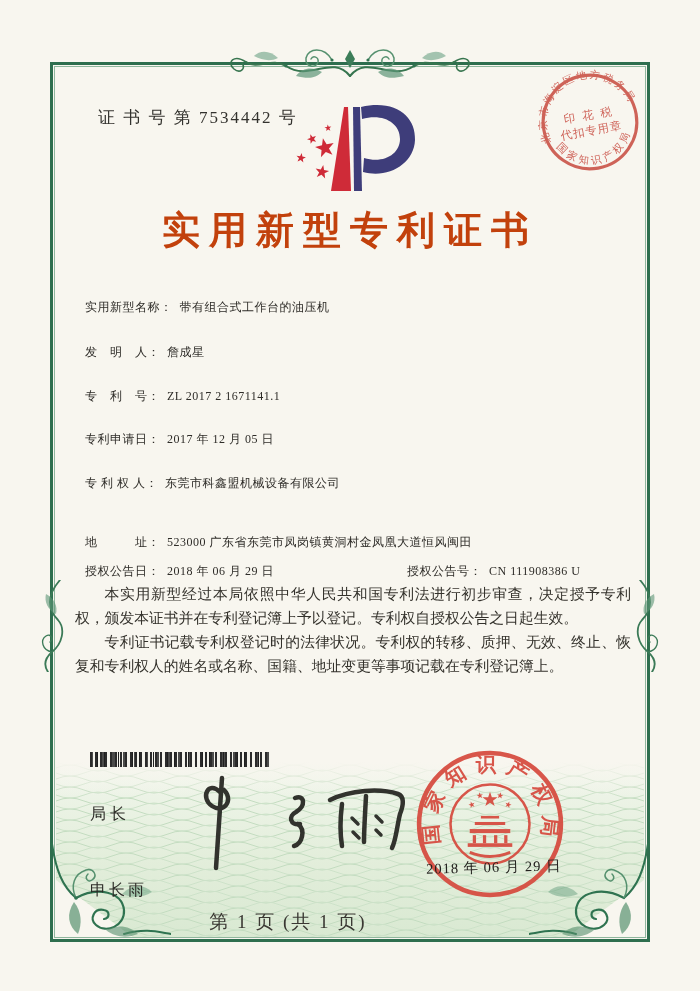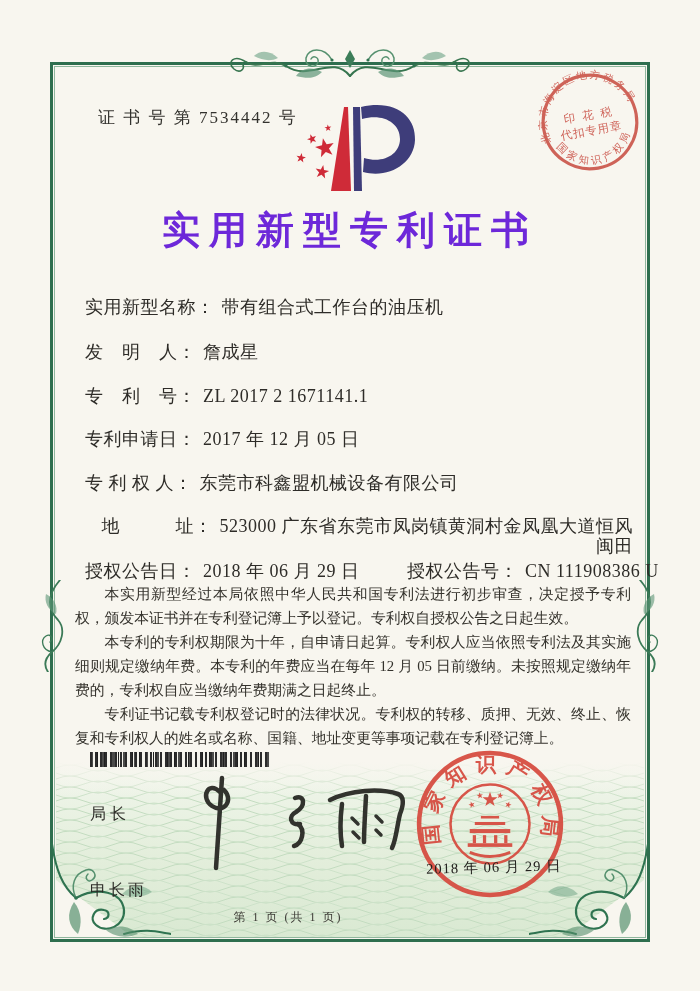--- a/index.html
+++ b/index.html
@@ -20,28 +20,28 @@
   .guilloche-fade{position:absolute;left:56px;top:762px;width:588px;height:34px;z-index:1;
     background:linear-gradient(#f8f6ef 0%,rgba(248,246,239,0) 100%);}
   
   .orn{position:absolute;z-index:3;pointer-events:none;}
   
   .cert-no{position:absolute;left:98px;top:106px;font-size:17px;letter-spacing:2px;color:#33322e;z-index:5;}
   .logo{position:absolute;left:268px;top:94px;width:172px;height:118px;z-index:5;}
   .tax-stamp{position:absolute;left:538px;top:70px;width:104px;height:104px;z-index:6;
     transform:rotate(-10deg);opacity:.88;}
   .title{position:absolute;left:0;top:205px;width:700px;text-align:center;
-    font-size:38px;font-weight:600;letter-spacing:9px;color:#6d28d9;z-index:5;}
-  
-  .row{position:absolute;left:85px;width:548px;font-size:18px;line-height:20px;
+    font-size:38px;font-weight:600;letter-spacing:9px;color:#c2410c;z-index:5;}
+  
+  .row{position:absolute;left:85px;width:548px;font-size:12px;line-height:20px;
     letter-spacing:.5px;color:#2e2c28;z-index:5;white-space:nowrap;}
   .row .lbl{margin-right:7px;}
   .row-name{top:297px;} .row-inventor{top:342px;font-family:Liberation Serif, serif;} .row-patno{top:386px;}
   .row-filing{top:429px;} .row-patentee{top:473px;}
-  .row-address{top:516px;white-space:normal;text-align:right;}
+  .row-address{top:532px;white-space:normal;}
   .addr-line2{display:block;margin-left:100px;margin-top:4px;}
   .row-grant{top:561px;}
   .grant-no{position:absolute;left:322px;top:0;}
   
   .body-text{position:absolute;left:75px;top:582px;width:556px;z-index:5;
     font-size:14.8px;line-height:24px;text-align:justify;color:#34322c;}
   .body-text p{margin:0;text-indent:2em;}
   
   .barcode{position:absolute;left:90px;top:752px;width:180px;height:15px;z-index:5;
     background-color:#f4f3ec;
@@ -49,21 +49,21 @@
       repeating-linear-gradient(90deg,#2b2b2b 0 2px,rgba(0,0,0,0) 2px 5px),
       repeating-linear-gradient(90deg,#1f1f1f 0 1px,rgba(0,0,0,0) 1px 7px),
       repeating-linear-gradient(90deg,rgba(45,45,45,.85) 0 3px,rgba(0,0,0,0) 3px 11px);}
   .role{position:absolute;left:90px;top:804px;font-size:16px;letter-spacing:4px;color:#2c2b27;z-index:5;}
   .role-name{position:absolute;left:90px;top:880px;font-size:16px;letter-spacing:3px;color:#2c2b27;z-index:5;}
   .signature{position:absolute;left:190px;top:770px;width:230px;height:106px;z-index:6;}
   .seal{position:absolute;left:412px;top:746px;width:156px;height:156px;z-index:5;opacity:.93;}
   .seal-date{position:absolute;left:426px;top:858px;z-index:7;font-size:14.5px;
     letter-spacing:1px;color:#23221f;white-space:nowrap;transform:rotate(-1.5deg);}
   .footer{position:absolute;left:0;top:909px;width:576px;text-align:center;z-index:5;
-    font-size:12px;letter-spacing:2px;color:#3a3833;}
+    font-size:19px;letter-spacing:2px;color:#3a3833;}
 </style>
 </head>
 <body>
 
 <div id="page">
 
   <svg class="guilloche" width="588" height="176" viewBox="0 0 588 176">
     <defs>
       <linearGradient id="gbg" x1="0" y1="0" x2="0" y2="1">
         <stop offset="0" stop-color="#f1f6ec"></stop>
@@ -200,21 +200,20 @@
   </div>
   <div class="row row-grant">
     <span class="lbl">授权公告日：</span><span>2018 年 06 月 29 日</span>
     <span class="grant-no">
       <span class="lbl">授权公告号：</span><span>CN 111908386 U</span>
     </span>
   </div>
 
   <div class="body-text">
     <p>本实用新型经过本局依照中华人民共和国专利法进行初步审查，决定授予专利权，颁发本证书并在专利登记簿上予以登记。专利权自授权公告之日起生效。</p>
-    <p>本专利的专利权期限为十年，自申请日起算。专利权人应当依照专利法及其实施细则规定缴纳年费。本专利的年费应当在每年 12 月 05 日前缴纳。未按照规定缴纳年费的，专利权自应当缴纳年费期满之日起终止。</p>
     <p>专利证书记载专利权登记时的法律状况。专利权的转移、质押、无效、终止、恢复和专利权人的姓名或名称、国籍、地址变更等事项记载在专利登记簿上。</p>
   </div>
 
   <div class="barcode"></div>
 
   <div class="role">局长</div>
   <div class="role-name">申长雨</div>
 
   <svg class="signature" viewBox="0 0 230 106">
     <g fill="none" stroke="#23231f" stroke-width="4.5" stroke-linecap="round" opacity="0.92">

